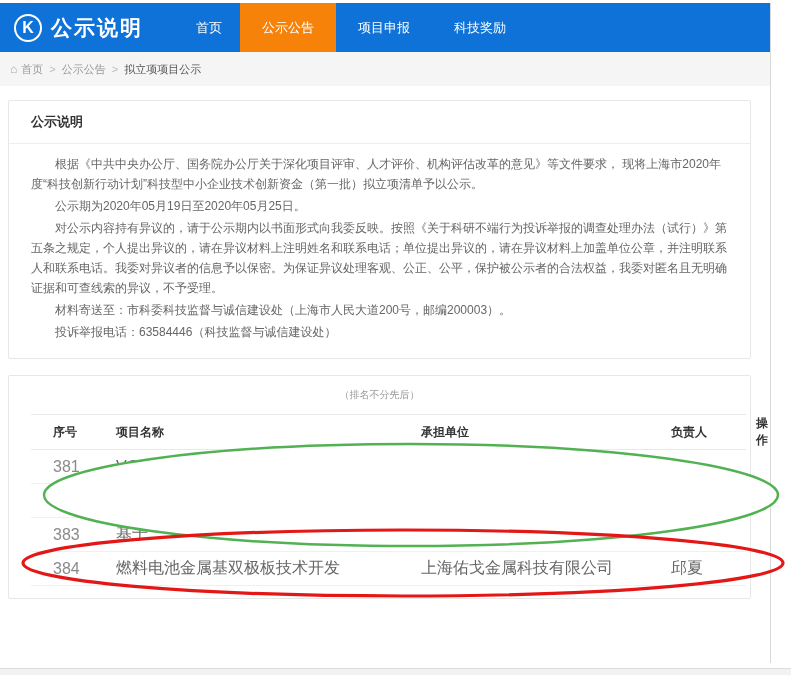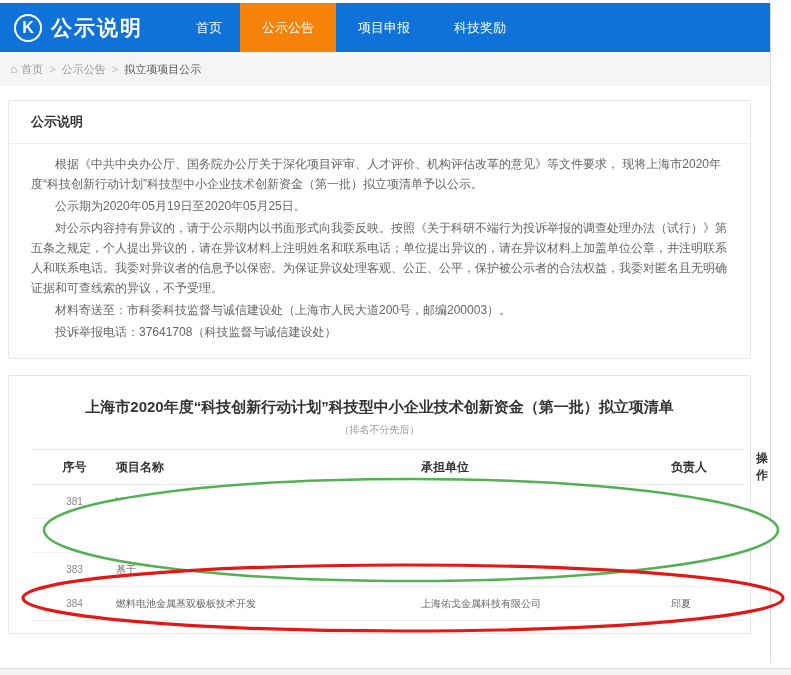--- a/index.html
+++ b/index.html
@@ -63,22 +63,22 @@
     text-align:center;font-size:15px;font-weight:bold;color:var(--txt);
     line-height:21px;margin:8px 10px 6px;
   }
   .table-subtitle{text-align:center;font-size:10px;color:var(--txt3);margin-bottom:12px;}
 
   .table-wrap{position:relative;margin:0 10px;}
   table{width:100%;border-collapse:collapse;table-layout:fixed;}
   thead tr{height:30px;border-top:1px solid var(--line);border-bottom:1px solid var(--line);}
   tbody tr{height:34px;border-bottom:1px solid #f0f0f0;}
   th{font-size:12px;color:var(--txt);font-weight:bold;text-align:left;padding:0 10px;}
-  td{font-size:10px;color:var(--txt2);padding:0 10px;white-space:nowrap;overflow:hidden;}
-  th.col-no,td.col-no{width:75px;padding-left:22px;text-align:center;}
+  td{font-size:16px;color:var(--txt2);padding:0 10px;white-space:nowrap;overflow:hidden;}
+  th.col-no,td.col-no{width:75px;padding-left:22px;}
   th.col-project,td.col-project{width:305px;}
   th.col-org,td.col-org{width:250px;}
   th.col-person,td.col-person{width:85px;}
   td.col-no{color:#8a8a8a;}
 
   
   .overlay{
     position:absolute;left:0;top:0;width:732px;height:166px;
     overflow:visible;pointer-events:none;
   }
@@ -112,27 +112,26 @@
     <span id="crumbs"><span class="crumb">首页</span><span class="crumb-sep">&gt;</span><span class="crumb">公示公告</span><span class="crumb-sep">&gt;</span><span class="crumb current">拟立项项目公示</span></span>
   </div>
 
   <section class="card">
     <div class="card-header">公示说明</div>
     <div class="card-body" id="notice-body">
         <p>根据《中共中央办公厅、国务院办公厅关于深化项目评审、人才评价、机构评估改革的意见》等文件要求， 现将上海市2020年度“科技创新行动计划”科技型中小企业技术创新资金（第一批）拟立项清单予以公示。</p>
         <p>公示期为2020年05月19日至2020年05月25日。</p>
         <p>对公示内容持有异议的，请于公示期内以书面形式向我委反映。按照《关于科研不端行为投诉举报的调查处理办法（试行）》第五条之规定，个人提出异议的，请在异议材料上注明姓名和联系电话；单位提出异议的，请在异议材料上加盖单位公章，并注明联系人和联系电话。我委对异议者的信息予以保密。为保证异议处理客观、公正、公平，保护被公示者的合法权益，我委对匿名且无明确证据和可查线索的异议，不予受理。</p>
         <p>材料寄送至：市科委科技监督与诚信建设处（上海市人民大道200号，邮编200003）。</p>
-        <p>投诉举报电话：37641708（科技监督与诚信建设处）</p>
+        <p>投诉举报电话：63584446（科技监督与诚信建设处）</p>
       </div>
   </section>
 
   <section class="card">
     <div class="card-body content-body">
-      <div class="table-title">上海市2020年度“科技创新行动计划”科技型中小企业技术创新资金（第一批）拟立项清单</div>
       <div class="table-subtitle">（排名不分先后）</div>
       <div class="table-wrap">
         <table>
           <thead>
               <tr id="table-head-row">
                 <th class="col-no">序号</th>
                 <th class="col-project">项目名称</th>
                 <th class="col-org">承担单位</th>
                 <th class="col-person">负责人</th>
                 <th class="col-action">操作</th>

